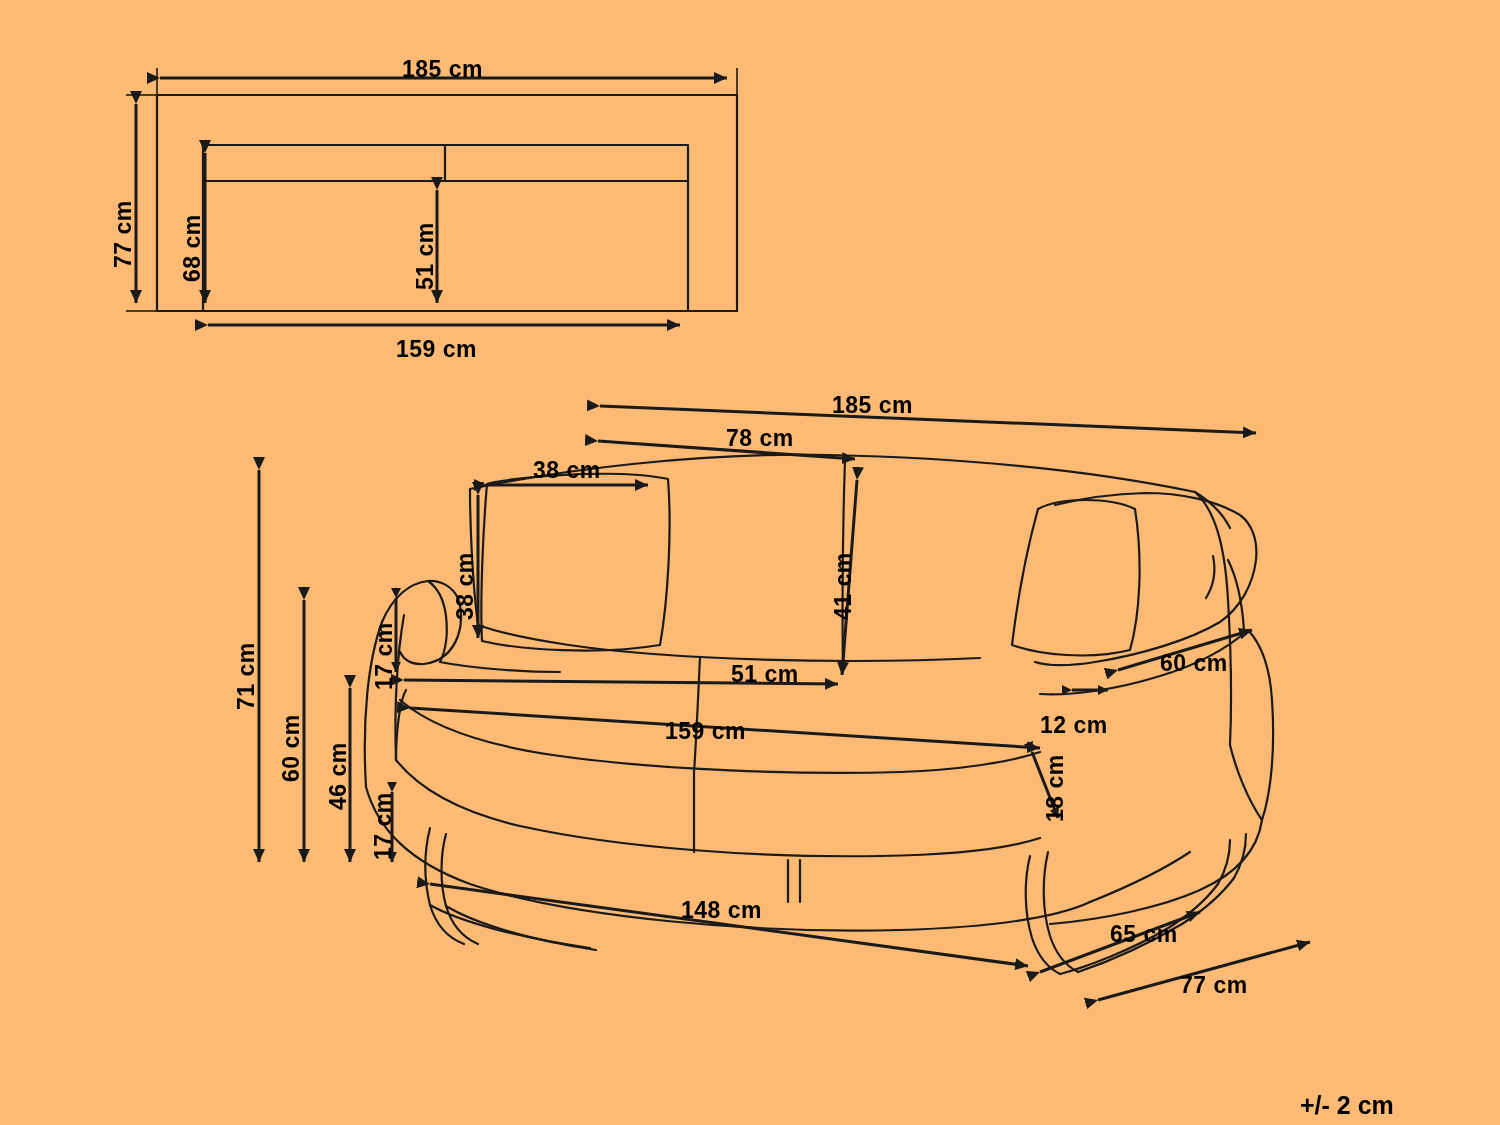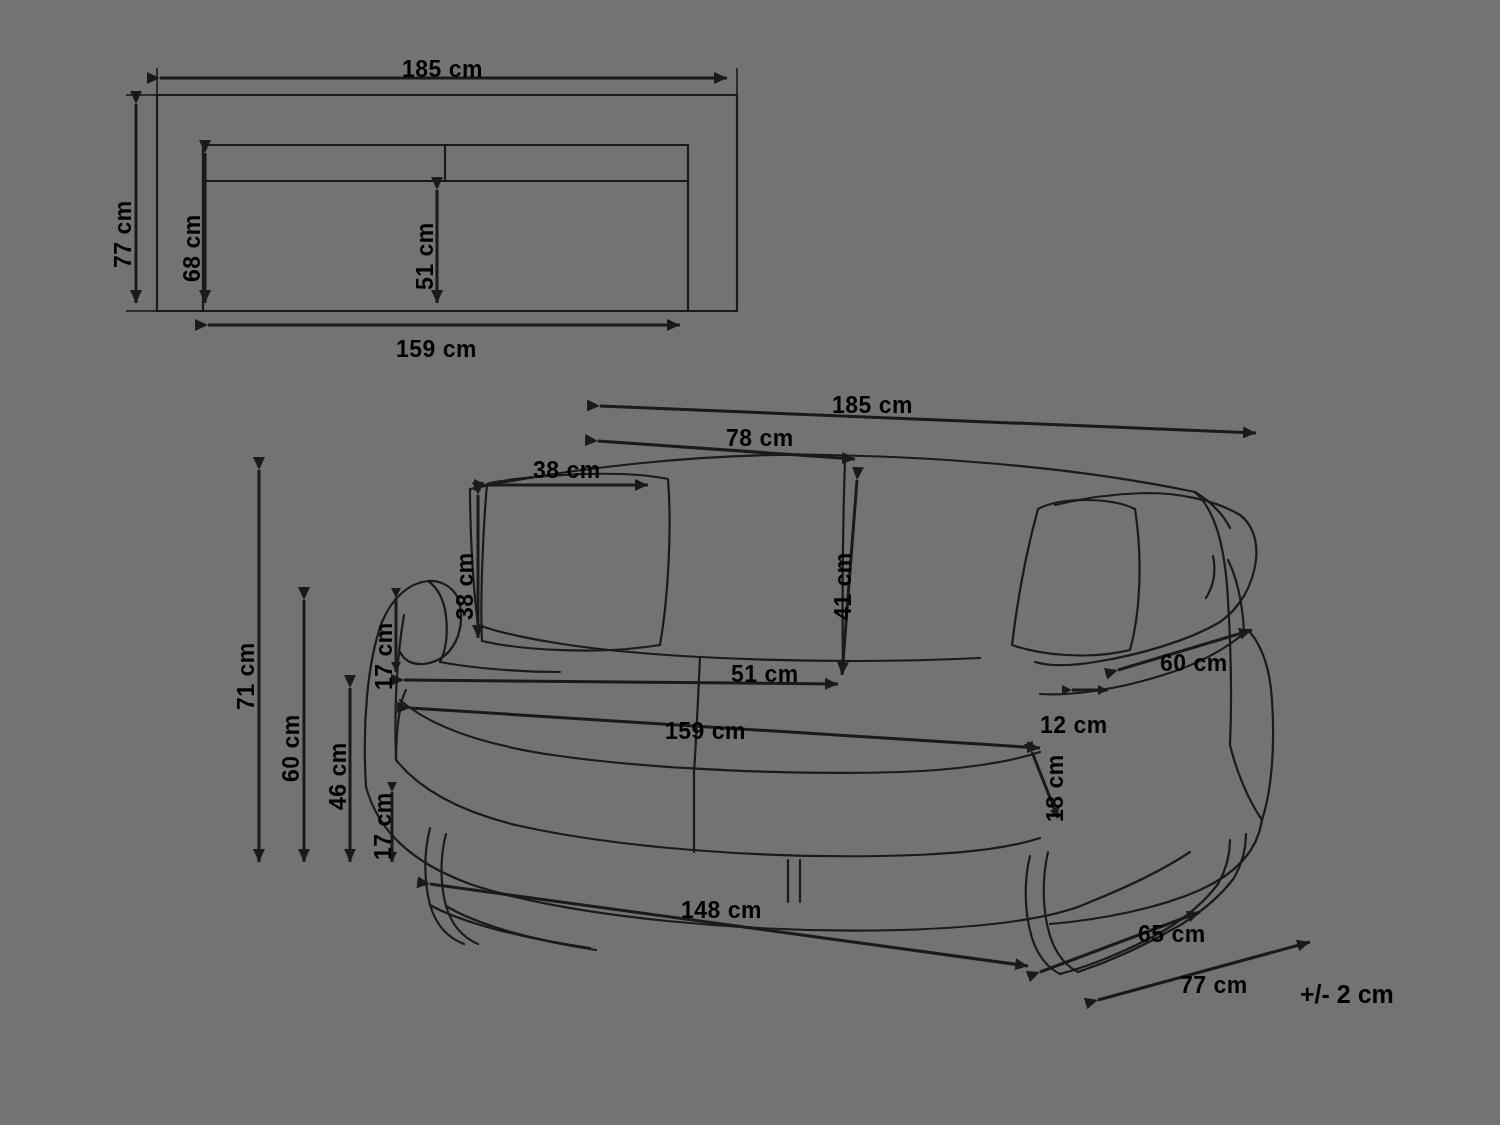--- a/index.html
+++ b/index.html
@@ -7,21 +7,21 @@
     padding: 0;
     background: #ffffff;
   }
   body {
     font-family: "Liberation Sans", sans-serif;
   }
   #canvas {
     position: relative;
     width: 1500px;
     height: 1125px;
-    background: #737373;
+    background: #fdba74;
     overflow: hidden;
   }
   svg.layer {
     position: absolute;
     left: 0;
     top: 0;
     width: 1500px;
     height: 1125px;
   }
   .dim-label {
@@ -231,19 +231,19 @@
   <div class="dim-label" style="left:665px; top:718px;">159 cm</div>
 
   <div class="dim-label" style="left:1160px; top:650px;">60 cm</div>
 
   <div class="dim-label" style="left:1040px; top:712px;text-align:center;">12 cm</div>
 
   <div class="dim-label vert" style="left:1042px; top:822px;">18 cm</div>
 
   <div class="dim-label" style="left:681px; top:897px;">148 cm</div>
 
-  <div class="dim-label" style="left:1110px; top:921px;margin-left:28px;">65 cm</div>
+  <div class="dim-label" style="left:1110px; top:921px;">65 cm</div>
 
   <div class="dim-label" style="left:1180px; top:972px;">77 cm</div>
 
-  <div class="tolerance" style="left:1300px; top:980px;">+/- 2 cm</div>
+  <div class="tolerance" style="left:1300px; top:1091px;">+/- 2 cm</div>
 
 </div>
 
 </body></html>

